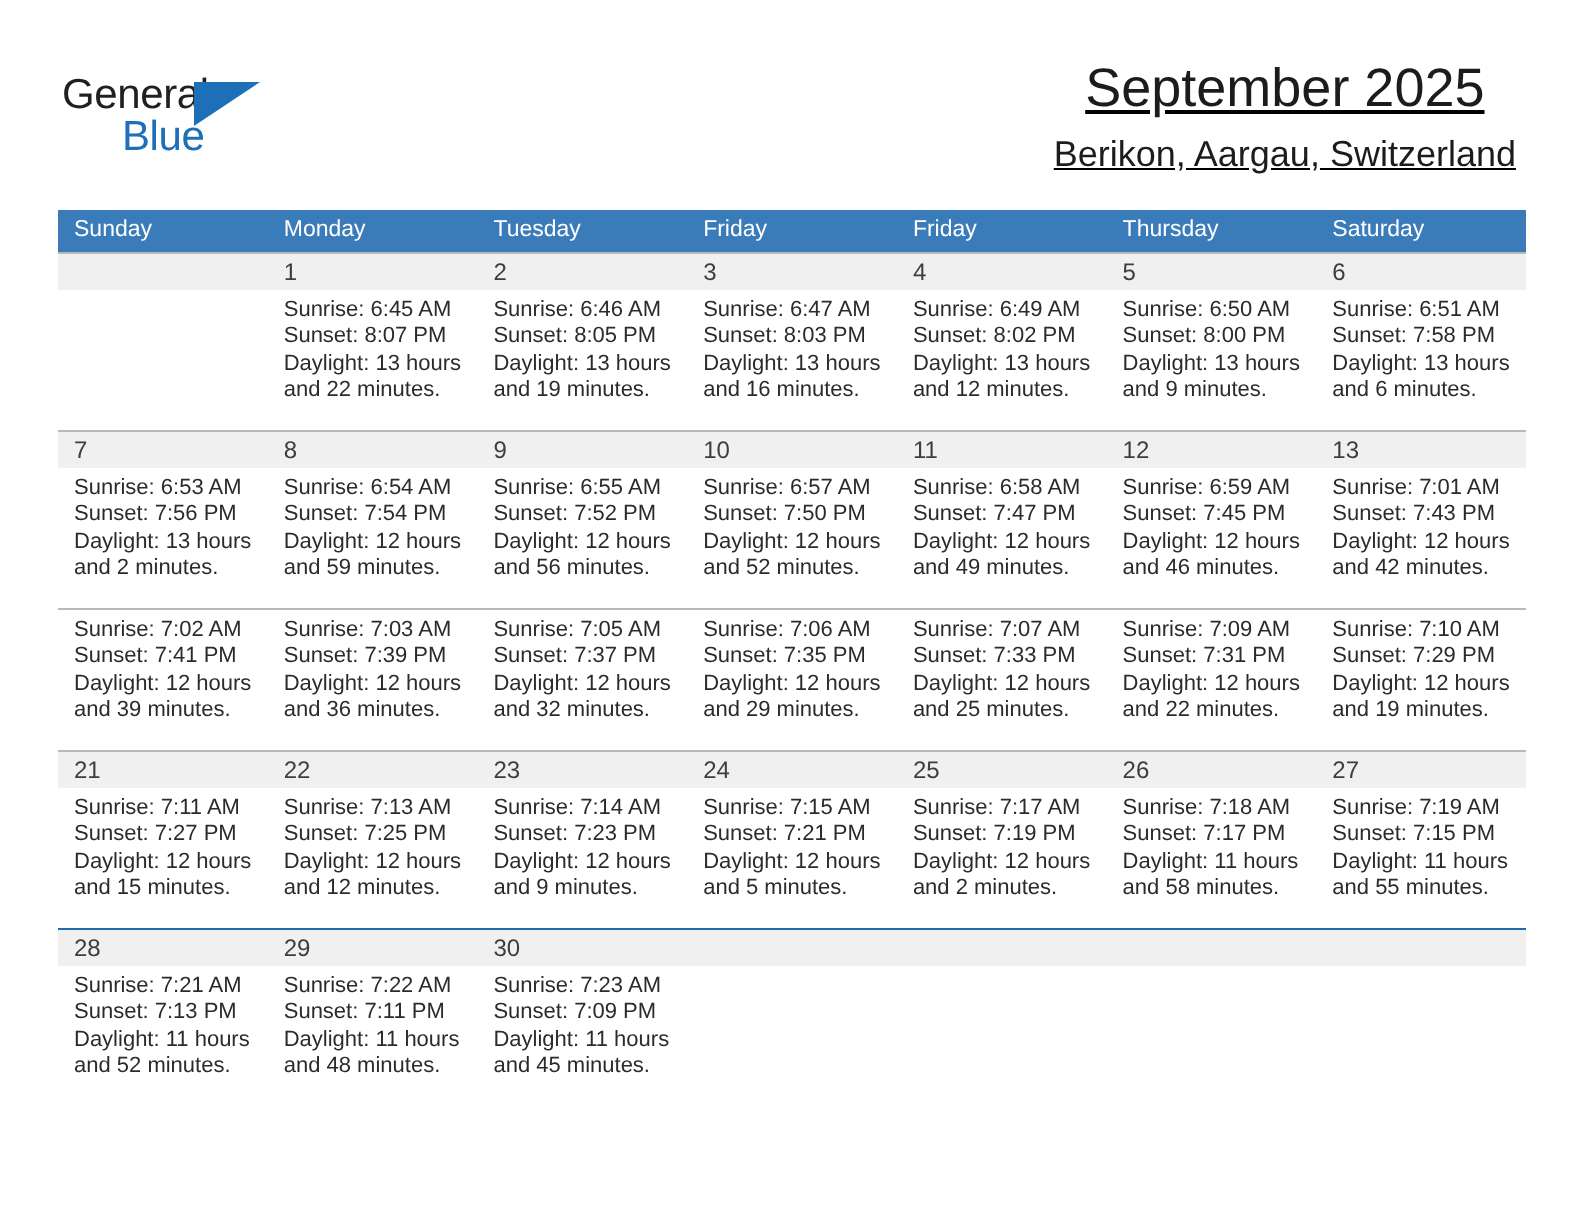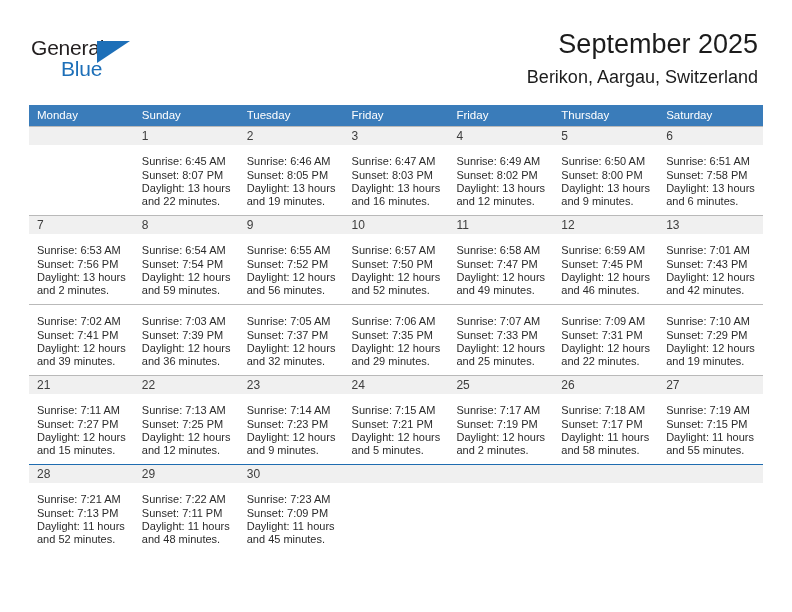--- a/index.html
+++ b/index.html
@@ -65,21 +65,22 @@
     line-height: 24px;
     color: #1d6fb8;
     letter-spacing: -0.2px;
     font-family: "Liberation Sans", sans-serif;
   }
 
   .title-block {
     position: absolute;
     right: 34px;
     top: 28px;
-    text-align: right;
+    text-align: center;
+    text-decoration: underline;
   }
   .cal-title {
     font-size: 27px;
     line-height: 33px;
     color: #1c1c1c;
     font-weight: normal;
     margin: 0;
     letter-spacing: 0px;
   }
   .cal-subtitle {
@@ -135,21 +136,20 @@
     color: #3d3d3d;
     padding-left: 8px;
     white-space: nowrap;
   }
 
   .week-body {
     display: flex;
     width: 100%;
     height: 70px;
     background: #ffffff;
-    align-items: center;
   }
   .cell {
     flex: 1 1 0;
     padding: 4px 6px 0 8px;
     overflow: hidden;
   }
   .cell-line {
     font-size: 11px;
     line-height: 13.4px;
     color: #2b2b2b;
@@ -178,22 +178,22 @@
     <div class="title-block">
       <h1 class="cal-title">September 2025</h1>
       <p class="cal-subtitle">Berikon, Aargau, Switzerland</p>
     </div>
 
   </div>
 
   <div class="calendar">
 
     <div class="weekday-row">
+      <div class="weekday">Sunday</div>
       <div class="weekday">Monday</div>
-      <div class="weekday">Sunday</div>
       <div class="weekday">Tuesday</div>
       <div class="weekday">Friday</div>
       <div class="weekday">Friday</div>
       <div class="weekday">Thursday</div>
       <div class="weekday">Saturday</div>
     </div>
 
     <div class="week">
       <div class="week-dates">
         <div class="date-num"></div>

